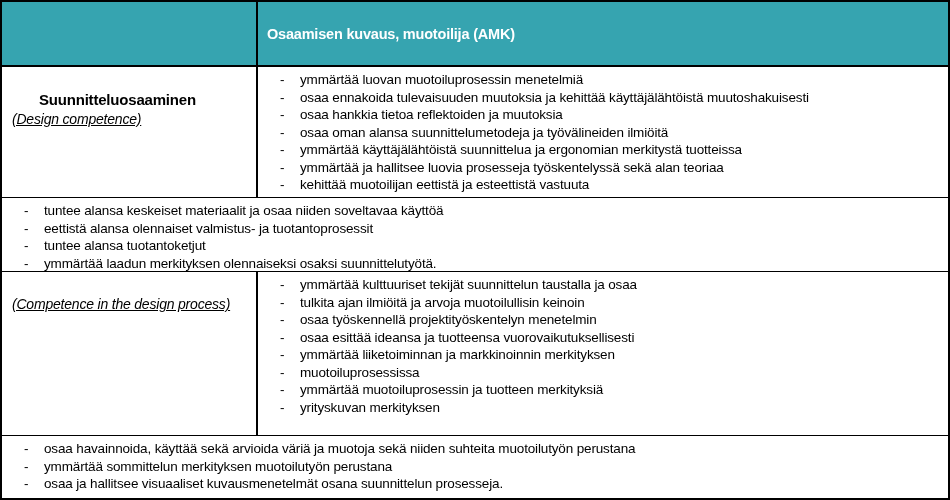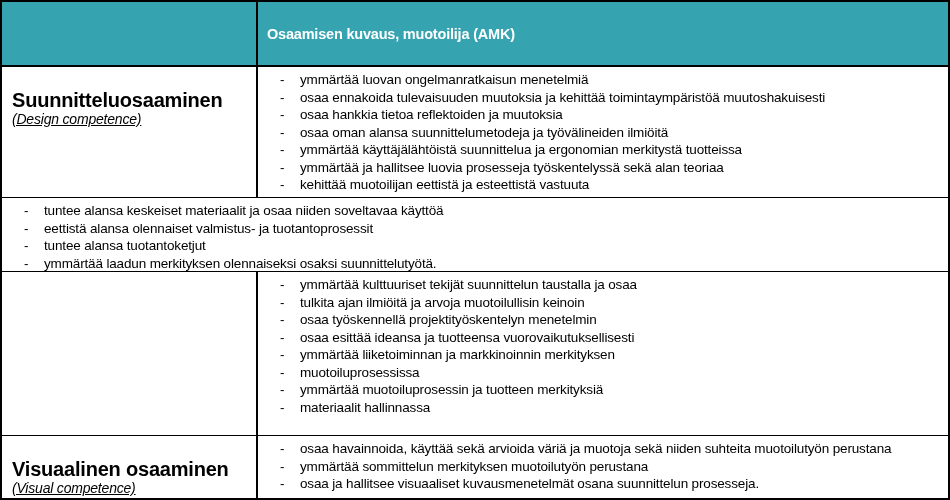--- a/index.html
+++ b/index.html
@@ -43,24 +43,25 @@
   
   .body-row { border-bottom: 1.5px solid var(--border-color, #000000); flex: none; }
   .body-row:last-child { border-bottom: none; flex: 1; }
   .body-row.row-0 { height: 131px; }
   .body-row.row-1 { height: 74px; }
   .body-row.row-2 { height: 164px; }
 
   .body-row .cell-left { padding: 23px 8px 0 10px; }
   .row-title {
     font-weight: bold;
-    font-size: 20px;
+    font-size: 15px;
     line-height: 20px;
     letter-spacing: -0.2px;
     white-space: nowrap;
+    margin-left: 27px;
   }
   .row-subtitle {
     font-style: italic;
     font-size: 14px;
     line-height: 19px;
     letter-spacing: -0.2px;
     white-space: nowrap;
     text-decoration: underline;
   }
 
@@ -86,25 +87,25 @@
   </div>
   <div id="rows-container">
       <div class="row body-row row-0">
         <div class="cell-left">
           <div class="row-title">Suunnitteluosaaminen</div>
           <div class="row-subtitle">(Design competence)</div>
         </div>
         <div class="cell-right">
           <div class="bullet-line">
             <span class="dash">-</span>
-            <span class="bullet-text">ymmärtää luovan ongelmanratkaisun menetelmiä</span>
-          </div>
-          <div class="bullet-line">
-            <span class="dash">-</span>
-            <span class="bullet-text">osaa ennakoida tulevaisuuden muutoksia ja kehittää toimintaympäristöä muutoshakuisesti</span>
+            <span class="bullet-text">ymmärtää luovan muotoiluprosessin menetelmiä</span>
+          </div>
+          <div class="bullet-line">
+            <span class="dash">-</span>
+            <span class="bullet-text">osaa ennakoida tulevaisuuden muutoksia ja kehittää käyttäjälähtöistä muutoshakuisesti</span>
           </div>
           <div class="bullet-line">
             <span class="dash">-</span>
             <span class="bullet-text">osaa hankkia tietoa reflektoiden ja muutoksia</span>
           </div>
           <div class="bullet-line">
             <span class="dash">-</span>
             <span class="bullet-text">osaa oman alansa suunnittelumetodeja ja työvälineiden ilmiöitä</span>
           </div>
           <div class="bullet-line">
@@ -136,20 +137,21 @@
             <span class="bullet-text">tuntee alansa tuotantoketjut</span>
           </div>
           <div class="bullet-line">
             <span class="dash">-</span>
             <span class="bullet-text">ymmärtää laadun merkityksen olennaiseksi osaksi suunnittelutyötä.</span>
           </div>
         </div>
       </div>
       <div class="row body-row row-2">
         <div class="cell-left">
+          <div class="row-subtitle">(Competence in the design process)</div>
         </div>
         <div class="cell-right">
           <div class="bullet-line">
             <span class="dash">-</span>
             <span class="bullet-text">ymmärtää kulttuuriset tekijät suunnittelun taustalla ja osaa</span>
           </div>
           <div class="bullet-line">
             <span class="dash">-</span>
             <span class="bullet-text">tulkita ajan ilmiöitä ja arvoja muotoilullisin keinoin</span>
           </div>
@@ -168,29 +170,25 @@
           <div class="bullet-line">
             <span class="dash">-</span>
             <span class="bullet-text">muotoiluprosessissa</span>
           </div>
           <div class="bullet-line">
             <span class="dash">-</span>
             <span class="bullet-text">ymmärtää muotoiluprosessin ja tuotteen merkityksiä</span>
           </div>
           <div class="bullet-line">
             <span class="dash">-</span>
-            <span class="bullet-text">materiaalit hallinnassa</span>
+            <span class="bullet-text">yrityskuvan merkityksen</span>
           </div>
         </div>
       </div>
       <div class="row body-row row-3">
-        <div class="cell-left">
-          <div class="row-title">Visuaalinen osaaminen</div>
-          <div class="row-subtitle">(Visual competence)</div>
-        </div>
         <div class="cell-right">
           <div class="bullet-line">
             <span class="dash">-</span>
             <span class="bullet-text">osaa havainnoida, käyttää sekä arvioida väriä ja muotoja sekä niiden suhteita muotoilutyön perustana</span>
           </div>
           <div class="bullet-line">
             <span class="dash">-</span>
             <span class="bullet-text">ymmärtää sommittelun merkityksen muotoilutyön perustana</span>
           </div>
           <div class="bullet-line">

